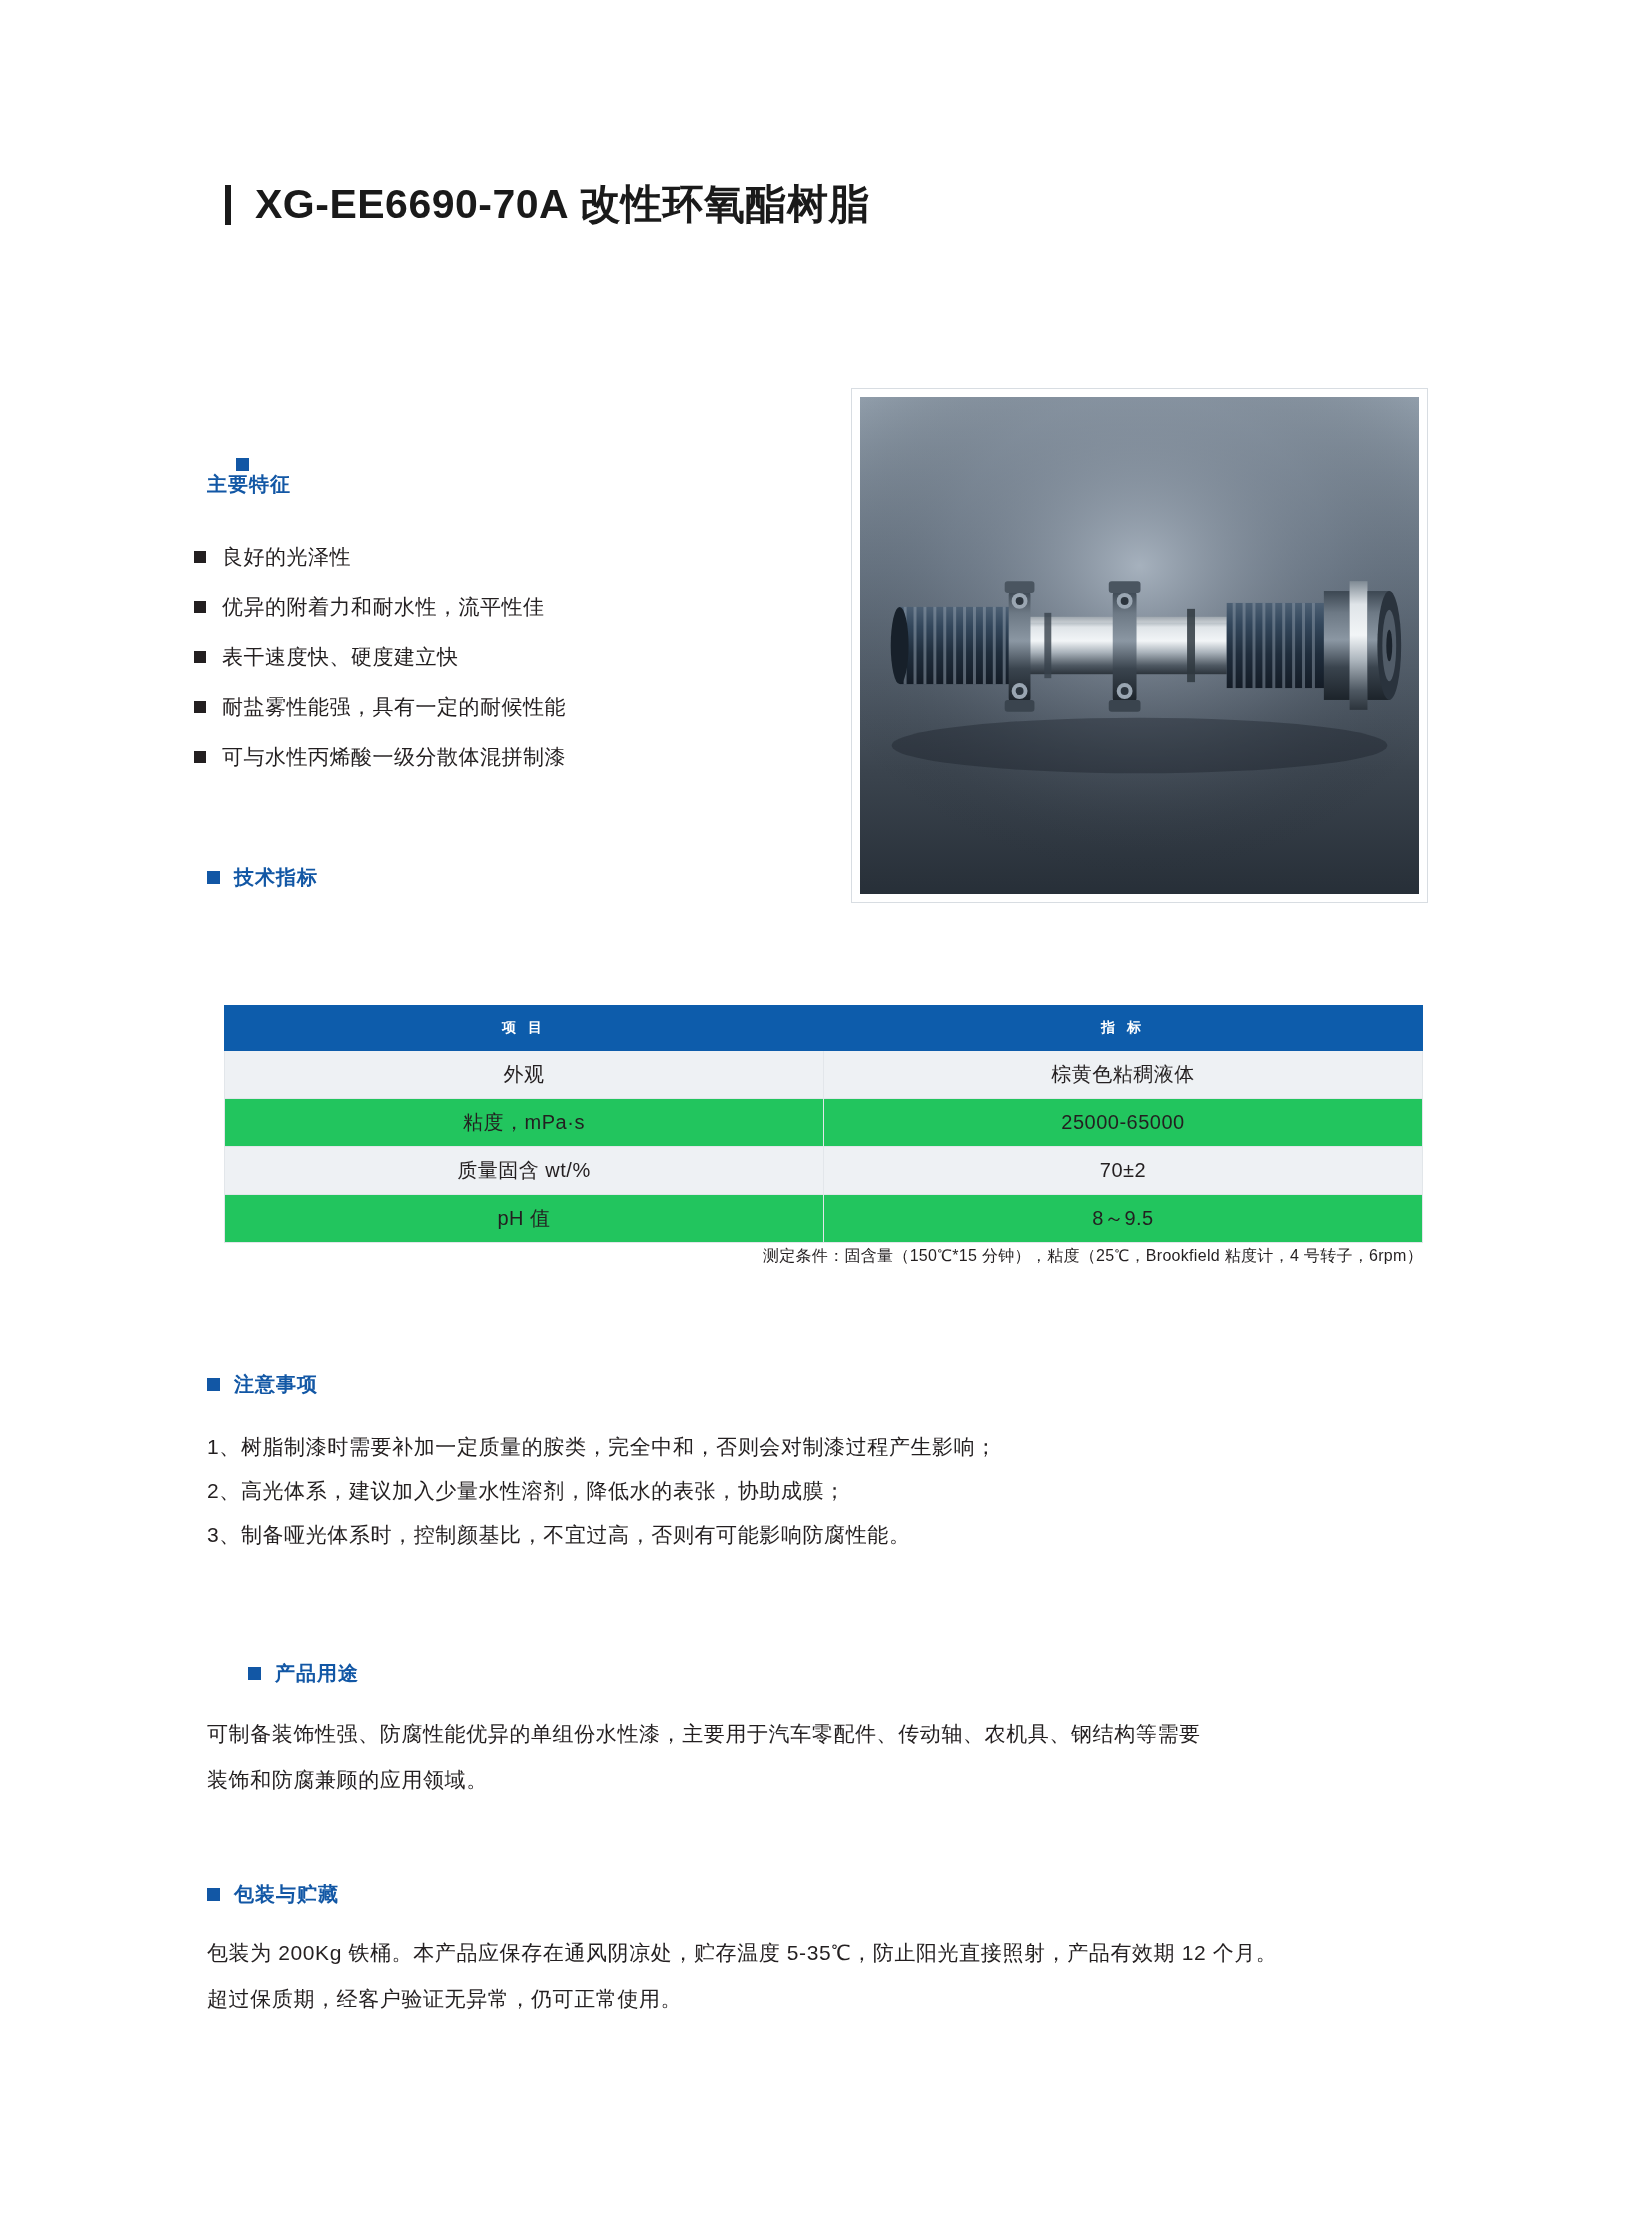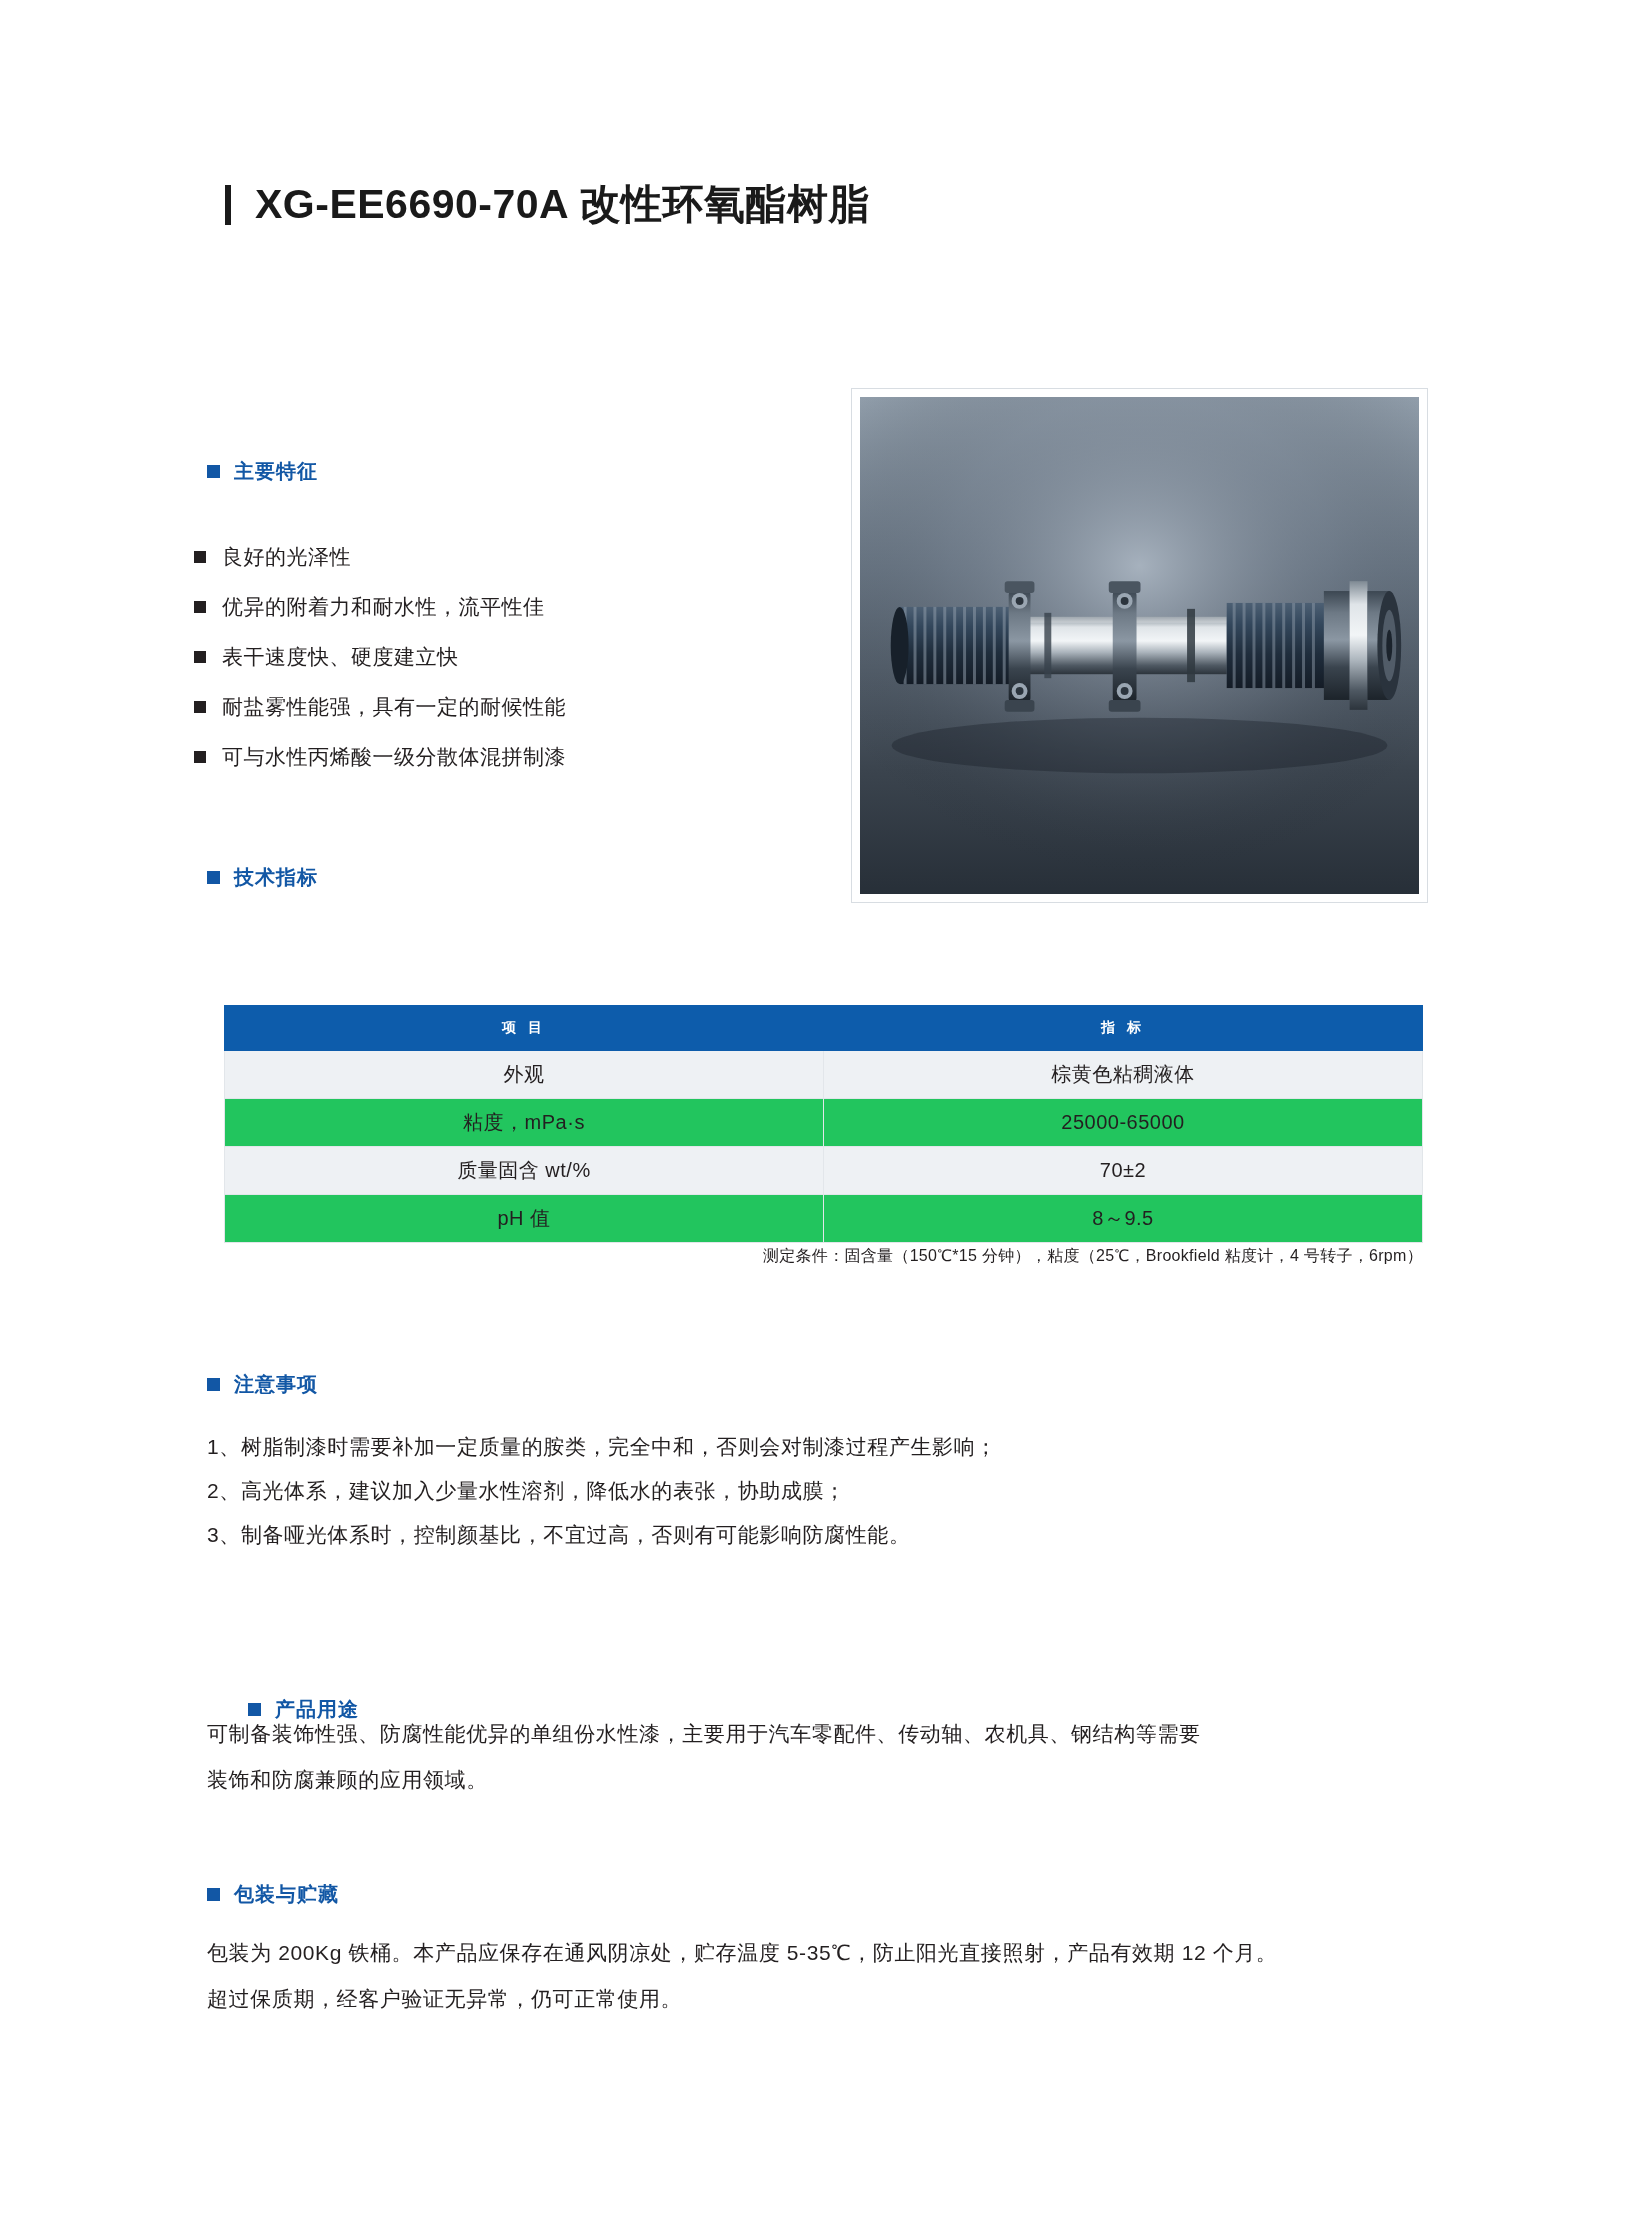--- a/index.html
+++ b/index.html
@@ -178,21 +178,21 @@
 </head>
 <body>
 
 <div class="page">
 
   <div class="title-row">
     <div class="title-bar"></div>
     <div class="title-text">XG-EE6690-70A 改性环氧酯树脂</div>
   </div>
 
-  <div class="section-head" style="left:207px; top:458px;">
+  <div class="section-head" style="left:207px; top:458px;flex-direction:column;">
     <div class="sq-blue"></div>
     <div class="section-title">主要特征</div>
   </div>
 
   <div class="feature-list">
     <div class="feature-item">
       <div class="sq-dark"></div>
       <div class="feature-text">良好的光泽性</div>
     </div>
     <div class="feature-item">
@@ -358,21 +358,21 @@
     <div class="sq-blue"></div>
     <div class="section-title">注意事项</div>
   </div>
 
   <div class="para-block" style="top:1425px;">
     <div class="para-line">1、树脂制漆时需要补加一定质量的胺类，完全中和，否则会对制漆过程产生影响；</div>
     <div class="para-line">2、高光体系，建议加入少量水性溶剂，降低水的表张，协助成膜；</div>
     <div class="para-line">3、制备哑光体系时，控制颜基比，不宜过高，否则有可能影响防腐性能。</div>
   </div>
 
-  <div class="section-head" style="left:207px; top:1696px;padding-left:41px;">
+  <div class="section-head" style="left:207px; top:1660px;padding-left:41px;">
     <div class="sq-blue"></div>
     <div class="section-title">产品用途</div>
   </div>
 
   <div class="para-block" style="top:1711px;">
     <div class="para-text">可制备装饰性强、防腐性能优异的单组份水性漆，主要用于汽车零配件、传动轴、农机具、钢结构等需要</div>
     <div class="para-text">装饰和防腐兼顾的应用领域。</div>
   </div>
 
   <div class="section-head" style="left:207px; top:1881px;">

